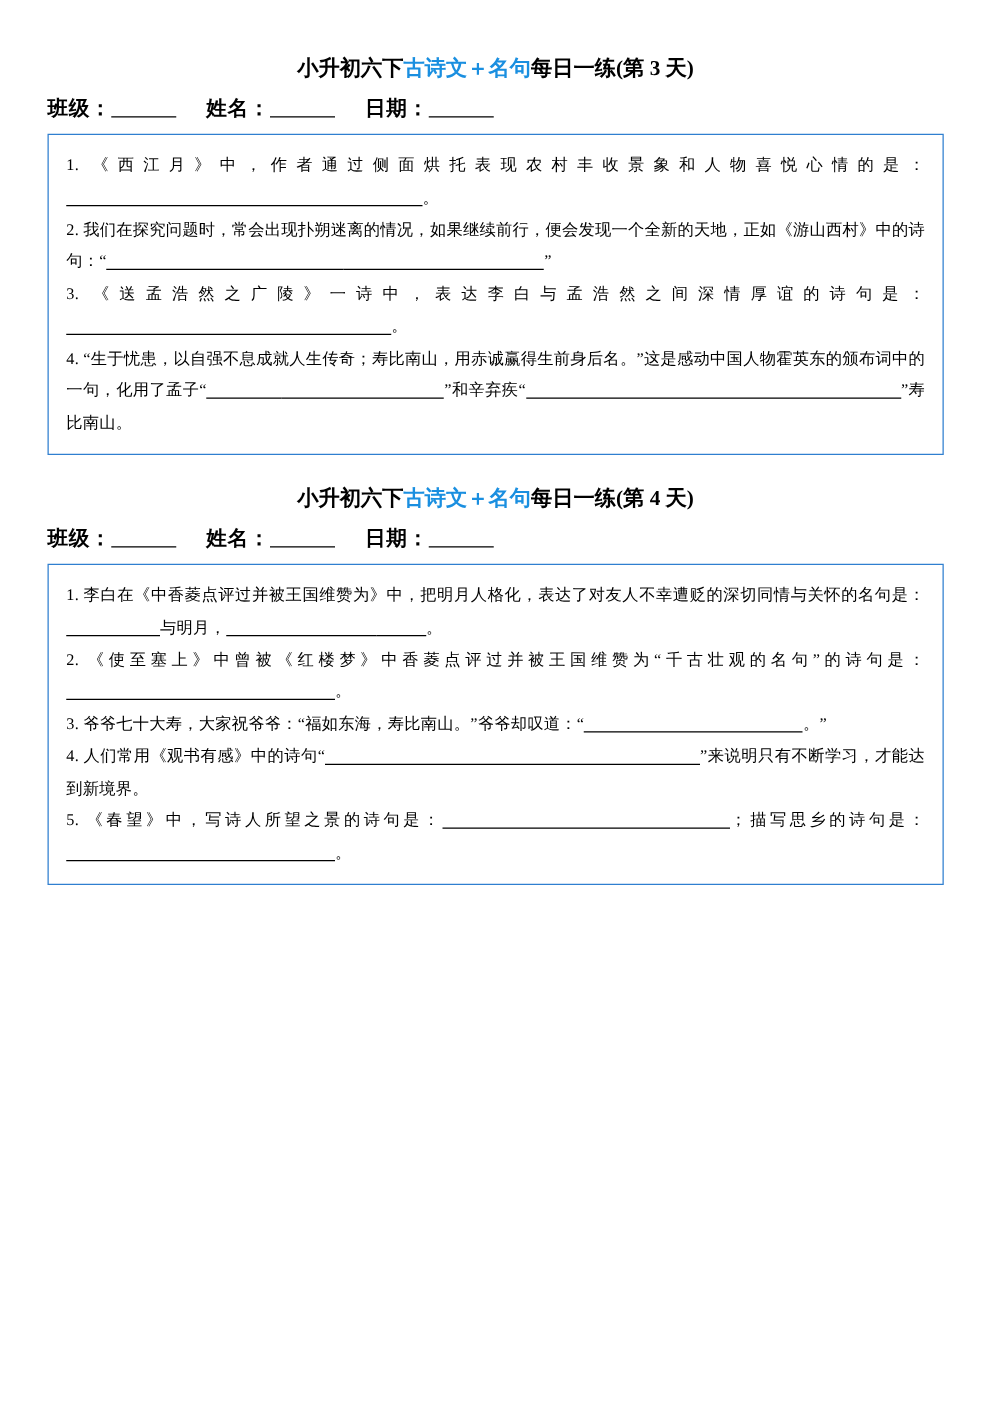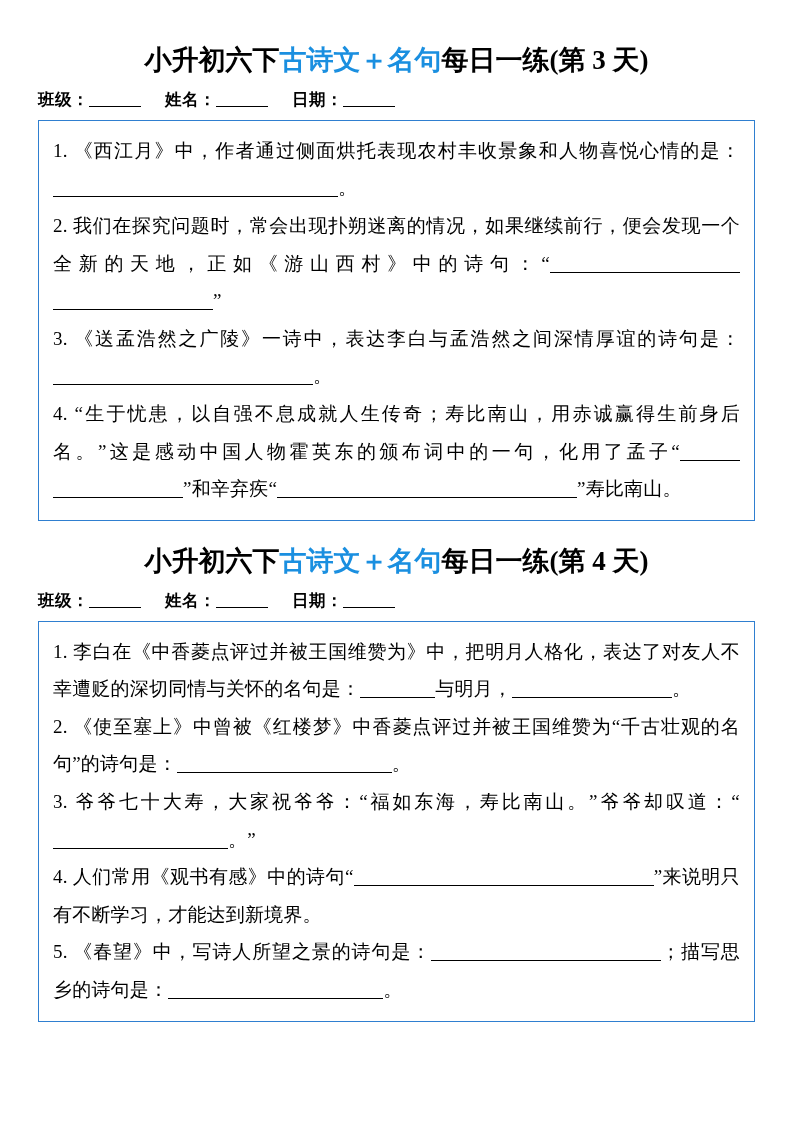--- a/index.html
+++ b/index.html
@@ -20,21 +20,21 @@
     height: 1121px;
     box-sizing: border-box;
     padding: 44px 38px 20px 38px;
   }
   .section {
     margin-bottom: 6px;
   }
   .title {
     text-align: center;
     font-weight: bold;
-    font-size: 27px;
+    font-size: 17px;
     letter-spacing: 0px;
     line-height: 1.25;
     white-space: nowrap;
   }
   .title .accent {
     color: #1a8fe0;
   }
   .meta {
     text-align: left;
     font-size: 16.5px;
@@ -55,21 +55,21 @@
   .meta .gap {
     display: inline-block;
     width: 18px;
   }
   .box {
     border: 1.6px solid #2f7fd0;
     padding: 11px 14px 12px 14px;
     box-sizing: border-box;
   }
   .q {
-    font-size: 19px;
+    font-size: 13px;
     line-height: 1.98;
     text-align: justify;
     margin: 0;
     letter-spacing: 0.2px;
   }
   .fill {
     display: inline-block;
     border-bottom: 1.3px solid #000;
     vertical-align: -3px;
   }

